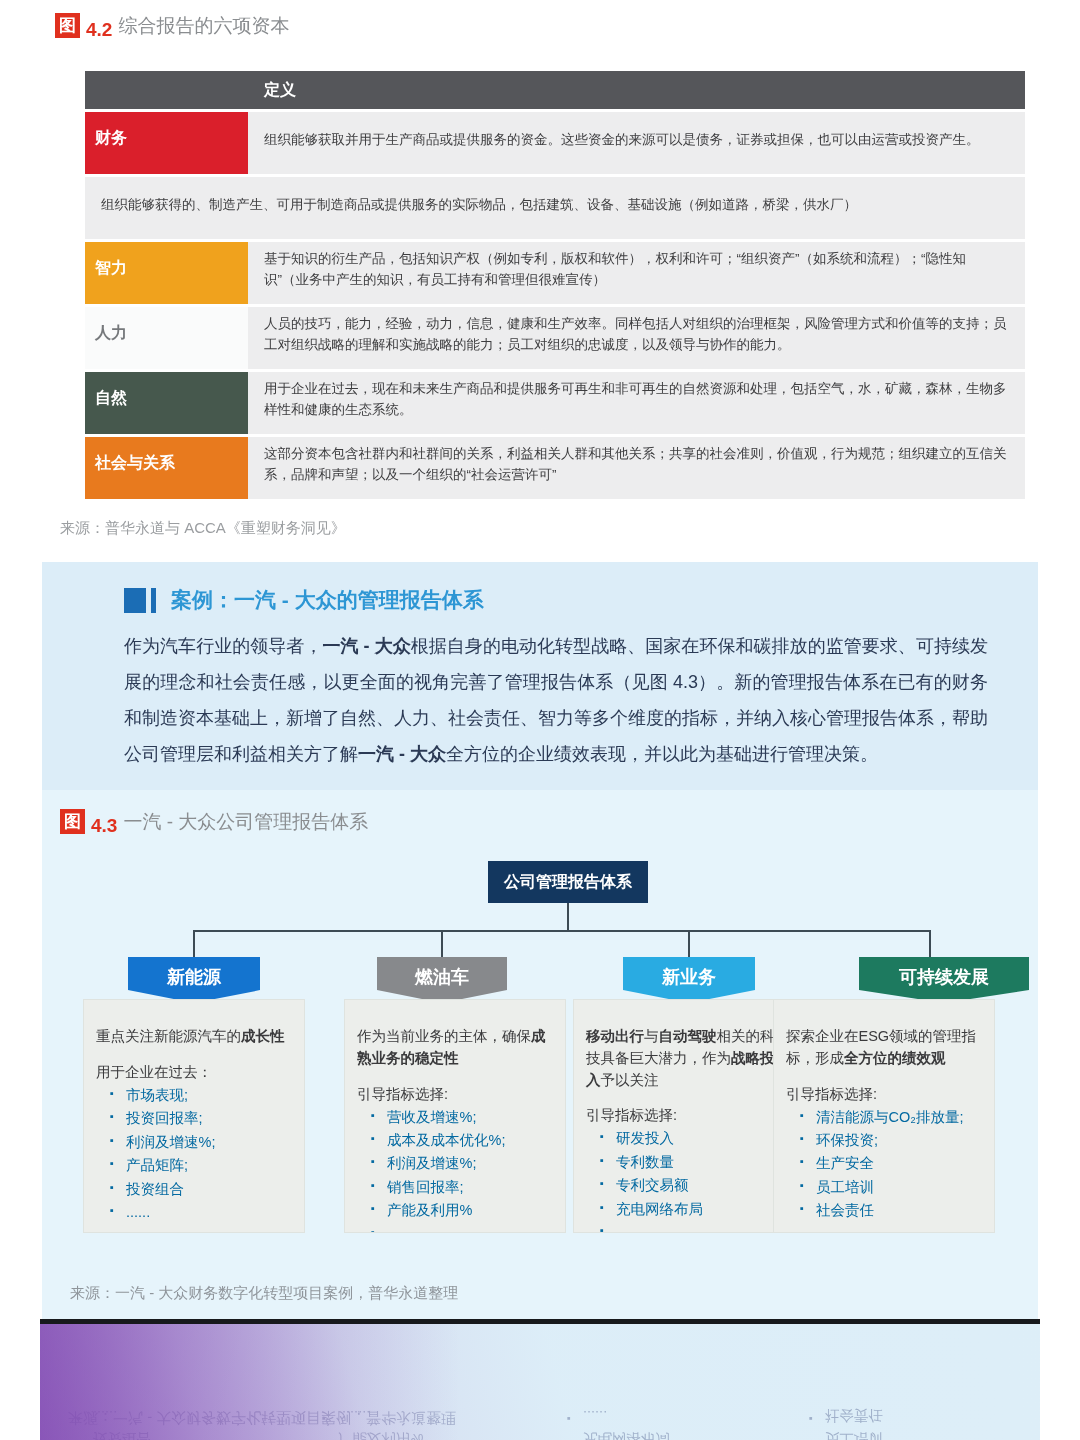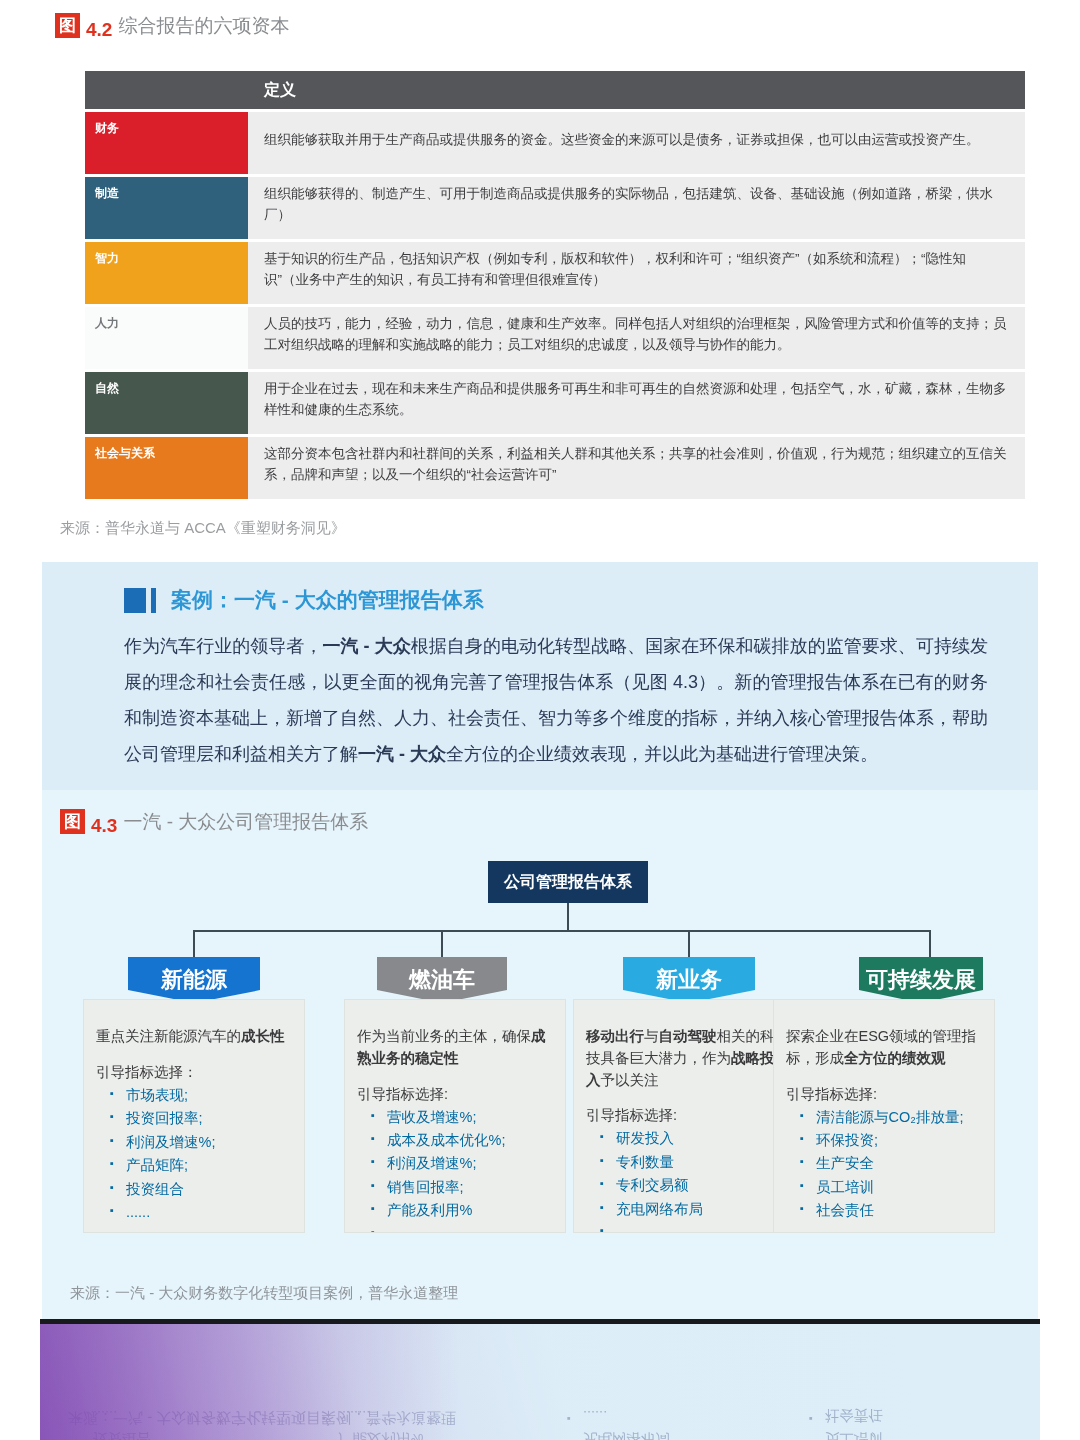--- a/index.html
+++ b/index.html
@@ -16,21 +16,21 @@
   .figname { color:#8a8d90; }
   #fig42-title { padding:10px 0 0 55px; }
 
   
   .captable { margin:30px 55px 0 85px; width:940px; font-size:13.5px; }
   .thead { display:flex; background:#55565a; height:38px; }
   .thead .lblc { width:163px; }
   .thead .defc { color:#fff; font-weight:bold; font-size:16px; display:flex; align-items:center; padding-left:16px; }
   .trow { display:flex; margin-top:3px; min-height:62px; }
   .lblc { width:163px; flex:none; }
-  .trow .lblc { padding:8px 10px; font-size:12px; font-weight:bold; }
+  .trow .lblc { padding:16px 10px; font-size:16px; font-weight:bold; }
   .defc { flex:1; }
   .trow .defc { background:#ededee; color:#3d3d3f; padding:4px 16px 10px 16px; line-height:1.55; display:flex; align-items:center; }
 
   .sourceline { margin:20px 0 0 60px; font-size:15px; color:#9b9ea1; }
 
   
   .casebox { margin:24px 42px 0 42px; width:996px; background:#dcedf8; padding:24px 50px 18px 82px; }
   .casehead { display:flex; align-items:center; gap:5px; }
   .casehead .sq { width:22px; height:25px; background:#1b6db5; flex:none; }
   .casehead .bar { width:5px; height:25px; background:#1b6db5; flex:none; }
@@ -43,28 +43,28 @@
   .chart { position:relative; margin-top:24px; height:400px; width:978px; }
   .rootnode { position:absolute; left:428px; top:0; width:160px; height:42px; background:#13375f;
               color:#fff; font-weight:bold; font-size:16px; display:flex; align-items:center; justify-content:center; }
   .cline { position:absolute; background:#3d4b54; }
   .v-root { left:507px; top:42px; width:2px; height:27px; }
   .h-main { left:133px; top:69px; width:738px; height:2px; }
   .v-d1 { left:133px; top:69px; width:2px; height:27px; }
   .v-d2 { left:381px; top:69px; width:2px; height:27px; }
   .v-d3 { left:628px; top:69px; width:2px; height:27px; }
   .v-d4 { left:869px; top:69px; width:2px; height:27px; }
-  .ribbon { position:absolute; top:96px; height:46px; color:#fff; font-weight:bold; font-size:22px;
+  .ribbon { position:absolute; top:96px; height:46px; color:#fff; font-weight:bold; font-size:18px;
             text-align:center; padding-top:8px;
             clip-path:polygon(0 0,100% 0,100% 72%,50% 100%,0 72%);
             filter:drop-shadow(0 2px 2px rgba(0,0,0,0.25)); }
   .rb1 { left:68px;  width:132px; }
   .rb2 { left:317px; width:130px; }
   .rb3 { left:563px; width:132px; }
-  .rb4 { left:799px; width:124px; }
+  .rb4 { left:799px; width:170px; }
   .panel { position:absolute; top:138px; height:234px; width:222px; background:#eceeeb;
            border:1px solid #dfe3df; padding:26px 12px 10px 12px; overflow:hidden; }
   .pn1 { left:23px; } .pn2 { left:284px; } .pn3 { left:513px; } .pn4 { left:713px; }
   .pdesc { font-size:14.5px; line-height:1.5; color:#3a3a3c; }
   .pdesc .b { font-weight:bold; }
   .plead { margin-top:15px; font-size:14.5px; color:#3a3a3c; }
   .plist { margin-top:2px; list-style:none; }
   .plist li { font-size:14.5px; line-height:1.62; color:#0369a1; padding-left:30px; position:relative; }
   .plist li::before { content:"▪"; position:absolute; left:14px; font-size:11px; top:1px; }
   .src2 { position:absolute; left:28px; bottom:16px; font-size:15px; color:#8f959b; }
@@ -101,21 +101,20 @@
     <div class="defc">定义</div>
   </div>
 
   <div class="trow">
     <div class="lblc" style="background-color: rgb(218, 31, 43); color: rgb(255, 255, 255);">财务</div>
     <div class="defc">
         <span>组织能够获取并用于生产商品或提供服务的资金。这些资金的来源可以是债务，证券或担保，也可以由运营或投资产生。</span>
       </div>
   </div>
   <div class="trow">
-    <div class="lblc" style="background-color: rgb(47, 97, 125); color: rgb(255, 255, 255);">制造</div>
     <div class="defc">
         <span>组织能够获得的、制造产生、可用于制造商品或提供服务的实际物品，包括建筑、设备、基础设施（例如道路，桥梁，供水厂）</span>
       </div>
   </div>
   <div class="trow">
     <div class="lblc" style="background-color: rgb(240, 162, 29); color: rgb(255, 255, 255);">智力</div>
     <div class="defc">
         <span>基于知识的衍生产品，包括知识产权（例如专利，版权和软件），权利和许可；“组织资产”（如系统和流程）；“隐性知识”（业务中产生的知识，有员工持有和管理但很难宣传）</span>
       </div>
   </div>
@@ -170,21 +169,21 @@
 
     <div class="ribbon rb1" style="background-color: rgb(20, 116, 207);">新能源</div>
     <div class="ribbon rb2" style="background-color: rgb(135, 137, 140);">燃油车</div>
     <div class="ribbon rb3" style="background-color: rgb(41, 171, 226);">新业务</div>
     <div class="ribbon rb4" style="background-color: rgb(29, 122, 95);">可持续发展</div>
 
     <div class="panel pn1">
       <div class="pdesc">
         <span>重点关注新能源汽车的</span><span class="b">成长性</span>
       </div>
-      <div class="plead">引导指标选择：</div>
+      <div class="plead">用于企业在过去：</div>
       <ul class="plist">
         <li>市场表现;</li>
         <li>投资回报率;</li>
         <li>利润及增速%;</li>
         <li>产品矩阵;</li>
         <li>投资组合</li>
         <li>......</li>
       </ul>
     </div>
 

